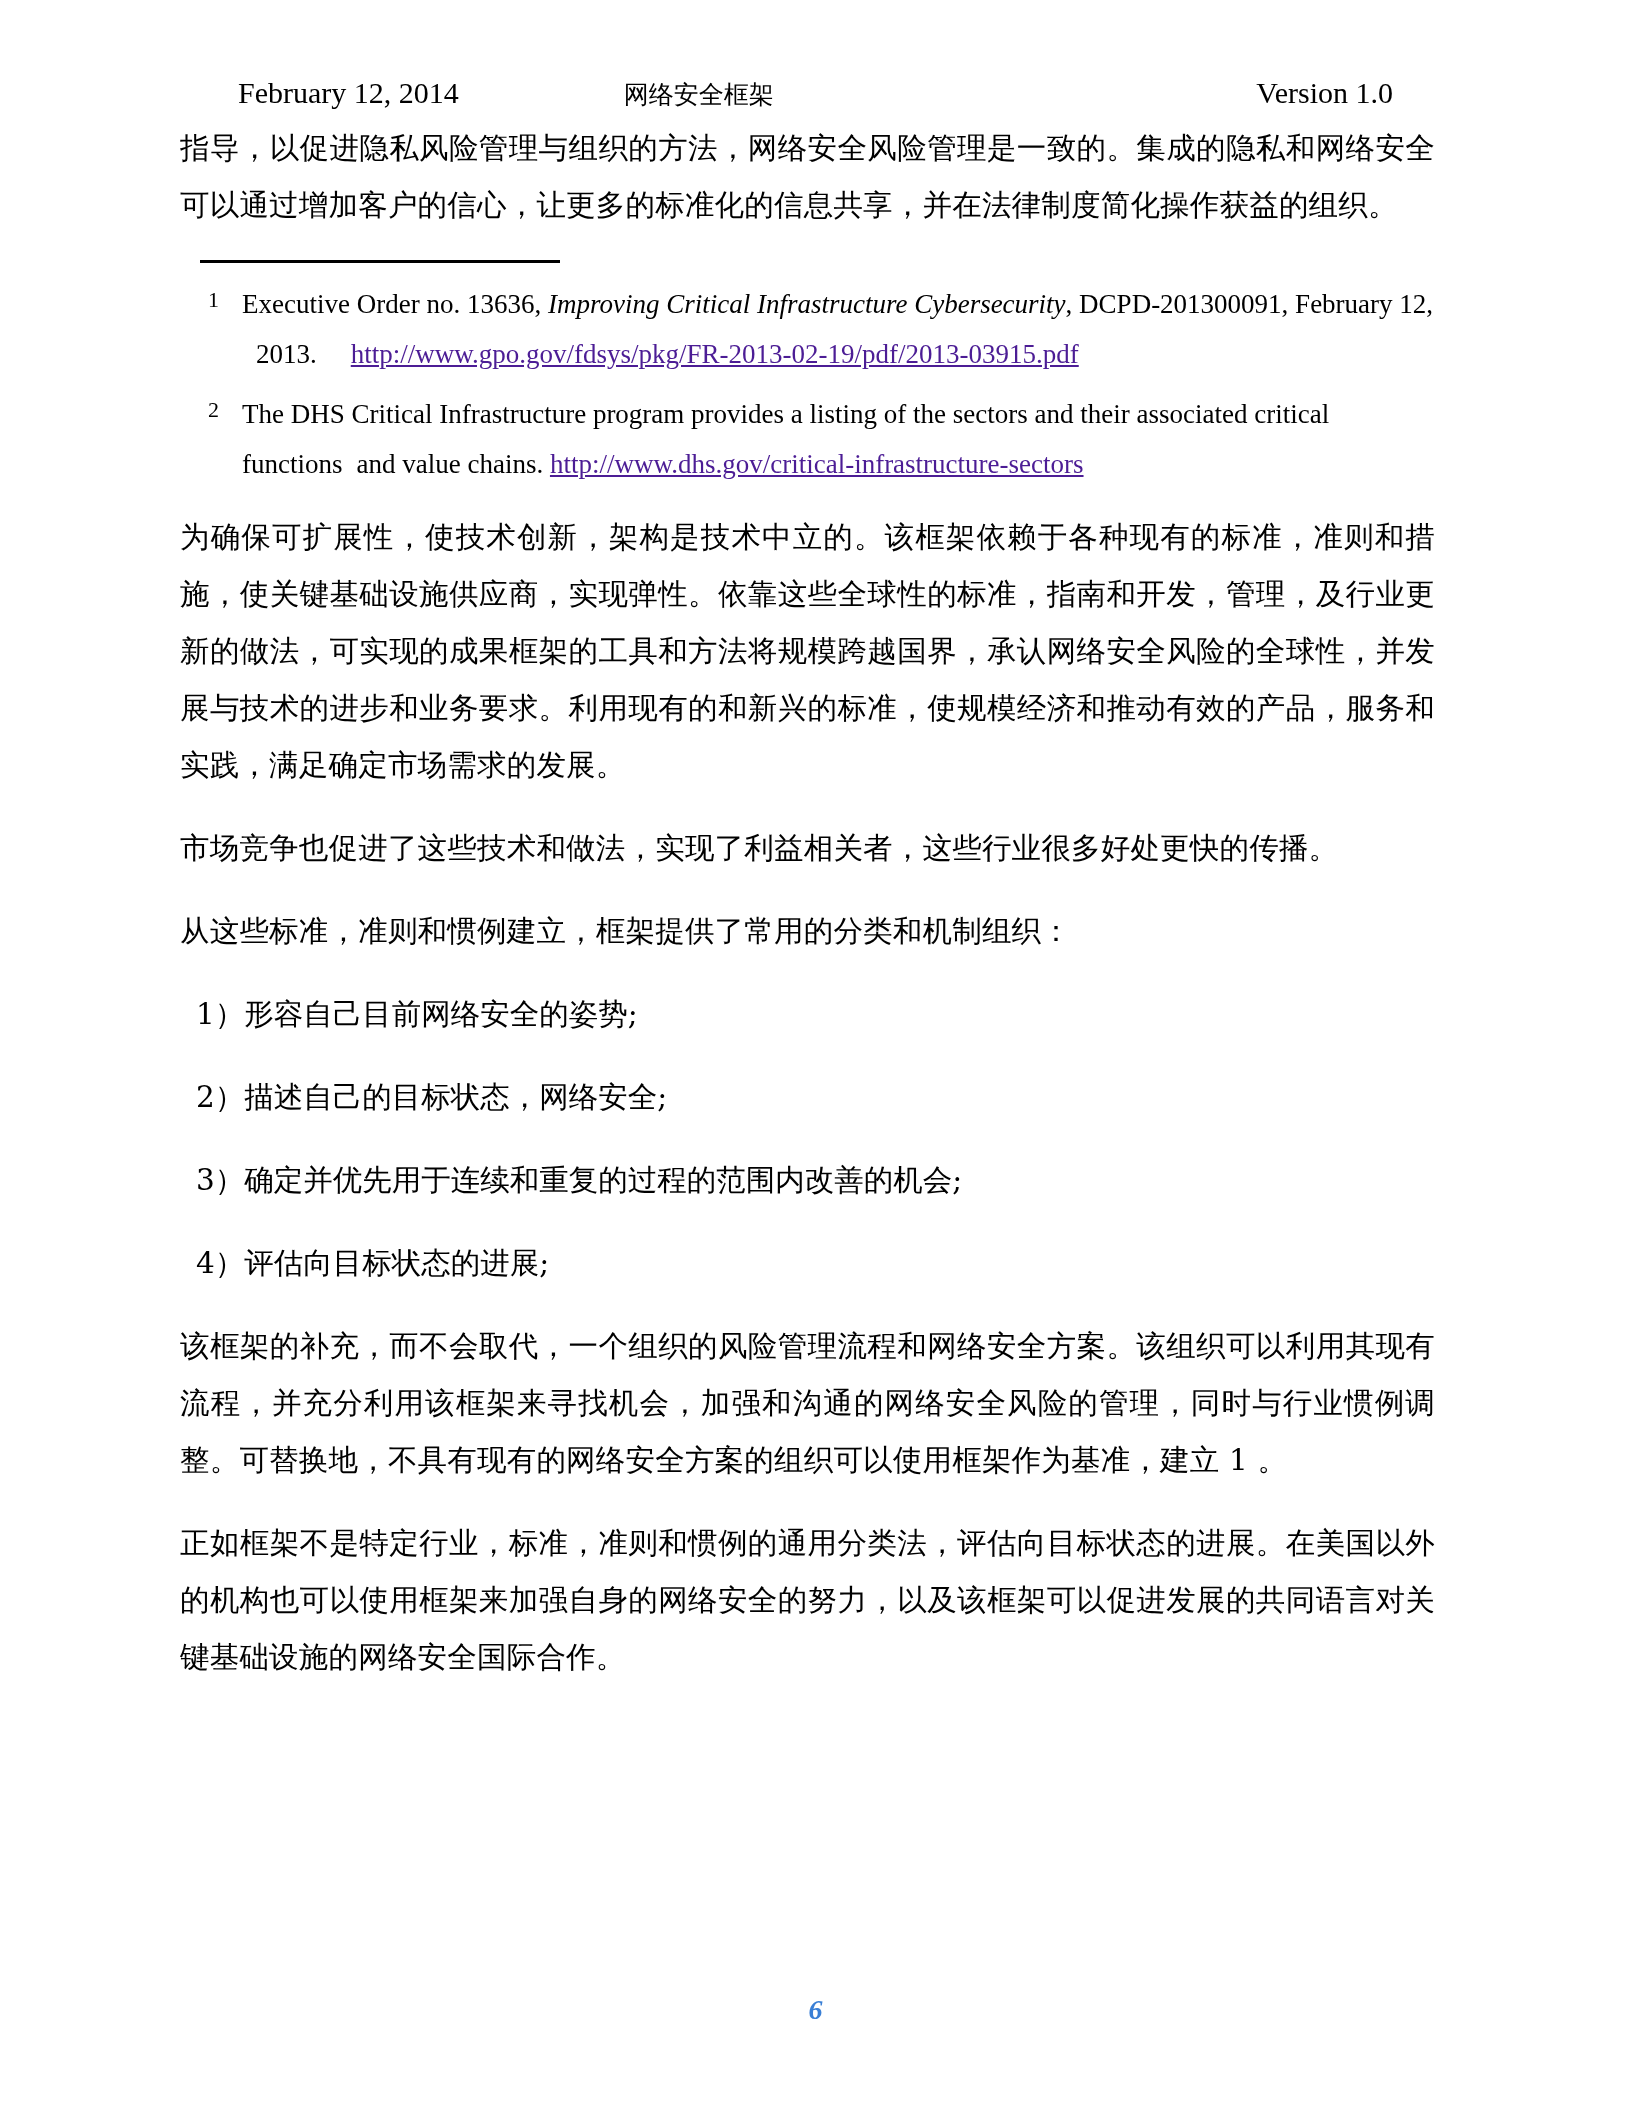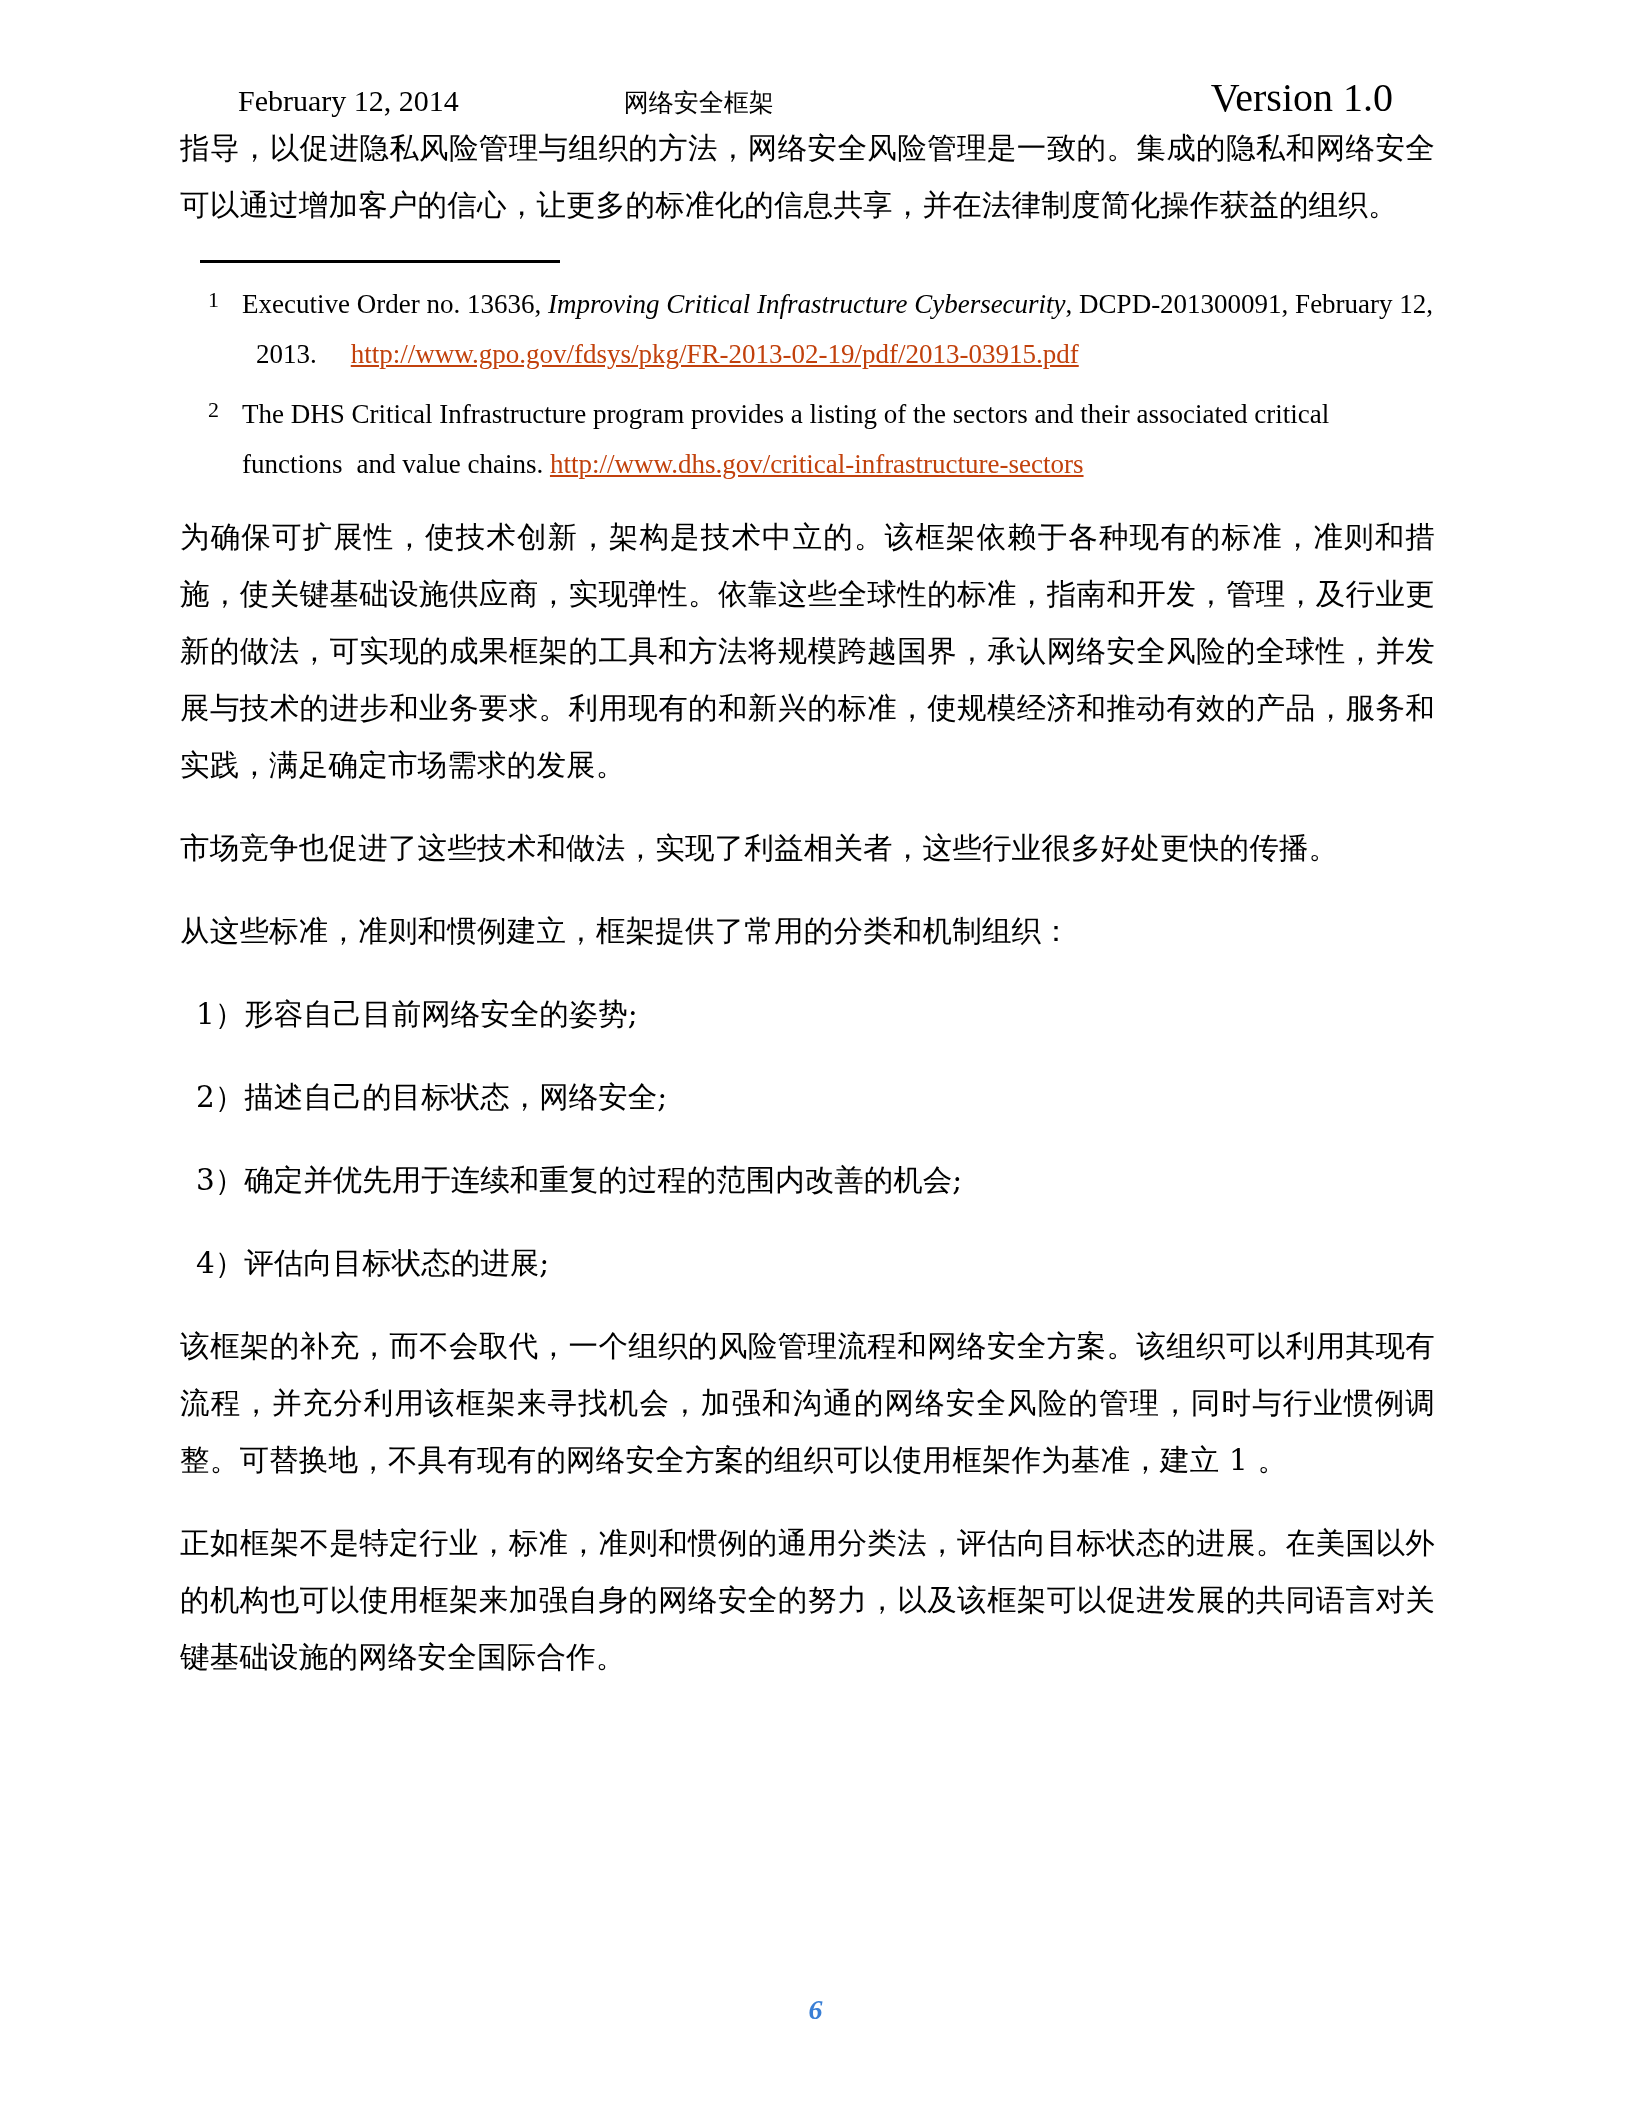--- a/index.html
+++ b/index.html
@@ -36,21 +36,21 @@
   .hdr-date { flex: 0 0 auto; }
   .hdr-title {
     flex: 0 0 auto;
     margin-left: 165px;
     font-family: "DejaVu Serif", "Liberation Serif", serif;
     font-size: 25px;
   }
   .hdr-version {
     margin-left: auto;
     flex: 0 0 auto;
-    font-size: 40px;
+    font-size: 30px;
   }
 
   
   .body-wrap {
     position: absolute;
     top: 120px;
     left: 180px;
     width: 1255px;
   }
 
@@ -93,21 +93,21 @@
   .fn-marker {
     position: absolute;
     left: 28px;
     top: -4px;
     font-size: 22px;
     line-height: 50px;
   }
   .fn-text { display: block; }
   .fn-text i { font-style: italic; }
   .link {
-    color: #c2410c;
+    color: #4c1d95;
     word-break: break-all;
   }
   .gap-lg { display: inline-block; width: 34px; }
   .gap-sm { display: inline-block; width: 14px; }
 
   
   .page-number {
     position: absolute;
     left: 0;
     right: 0;

